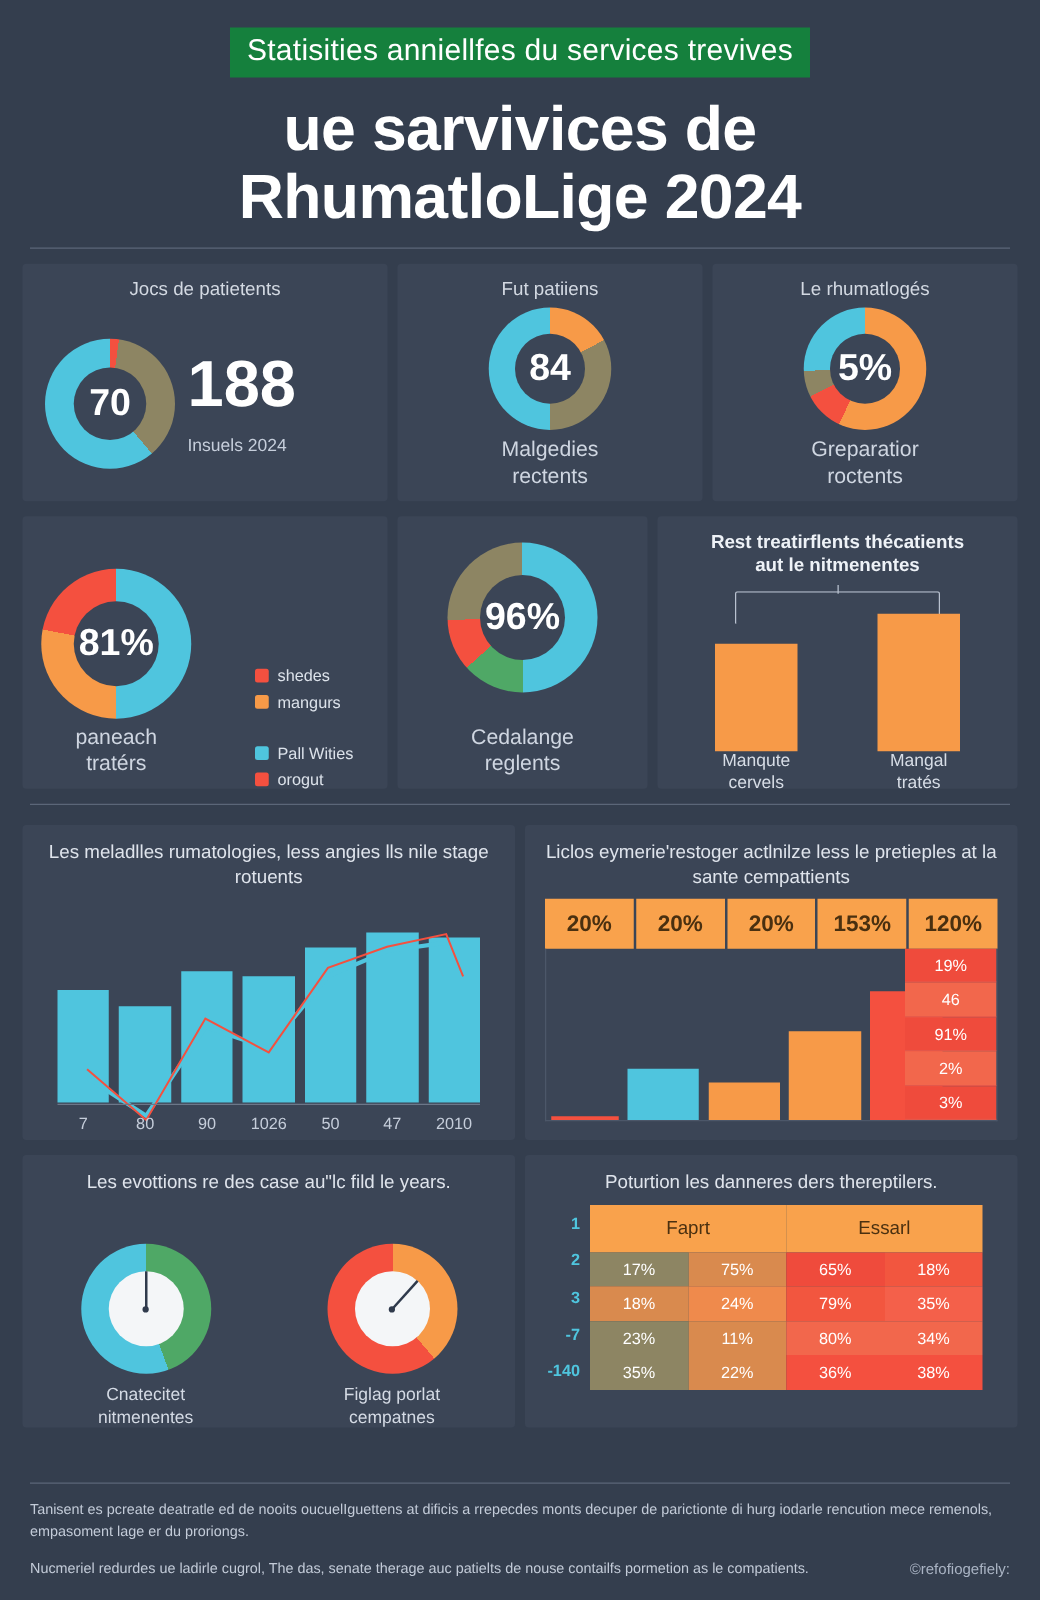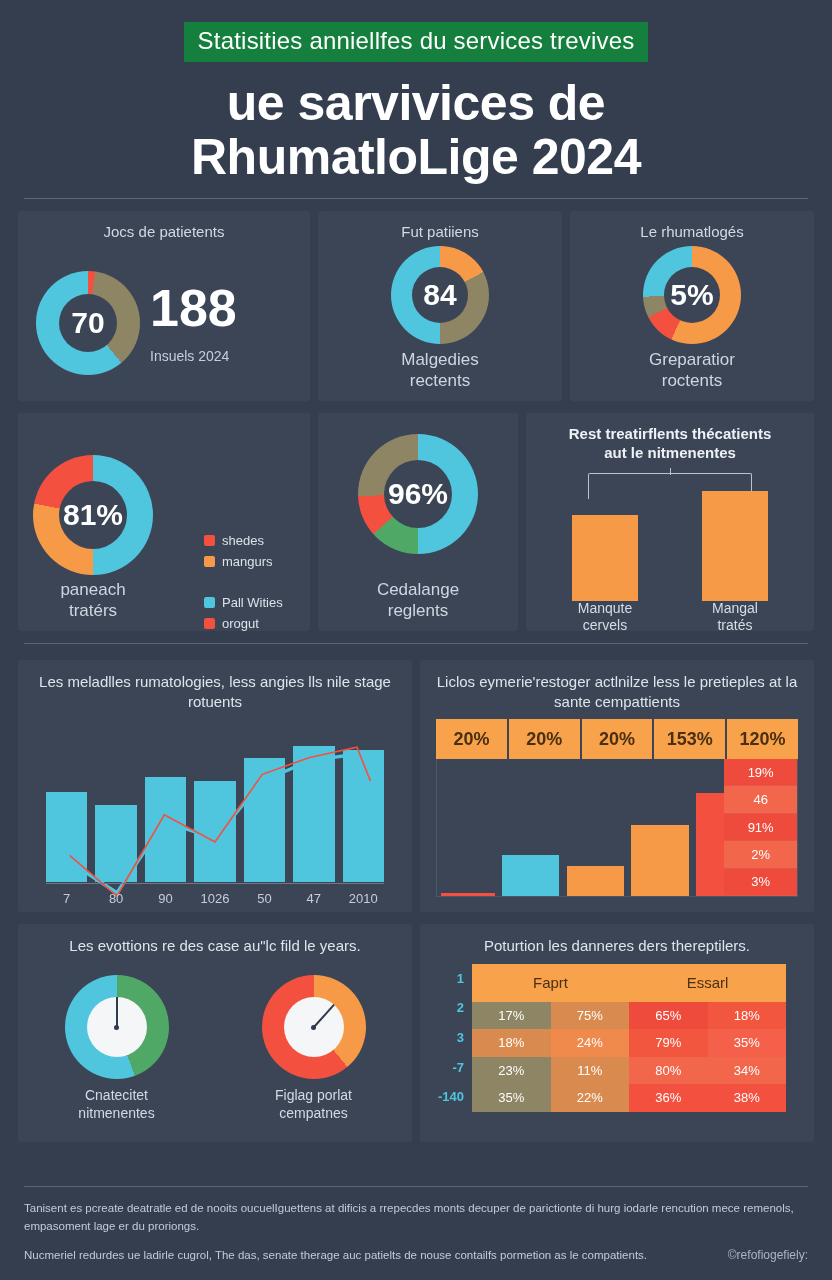--- a/index.html
+++ b/index.html
@@ -130,21 +130,21 @@
   .redcell {
     flex: 1; background: #ef4b3c; color: #ffffff;
     display: flex; align-items: center; justify-content: center;
     font-size: 13px; border-bottom: 1px solid #e3574a;
   }
   .redcell:nth-child(even) { background: #f2674c; }
 
   
   .row4 { margin-top: 12px; height: 218px; }
   .r4a, .r4b { flex: 1 1 0; display: flex; flex-direction: column; }
-  .gauges { display: flex; justify-content: space-around; align-items: center; flex: 1; }
+  .gauges { display: flex; justify-content: space-around; align-items: flex-end; flex: 1; }
   .gauge { text-align: center; }
   .gauge .dial { position: relative; width: 104px; height: 104px; margin: 0 auto; }
   .gauge .face {
     position: absolute; inset: 22px; border-radius: 50%;
     background: #f4f6f8;
   }
   .gauge .needle {
     position: absolute; left: 50%; bottom: 50%;
     width: 2px; height: 30px; background: #2f3a4c; transform-origin: 50% 100%;
   }

